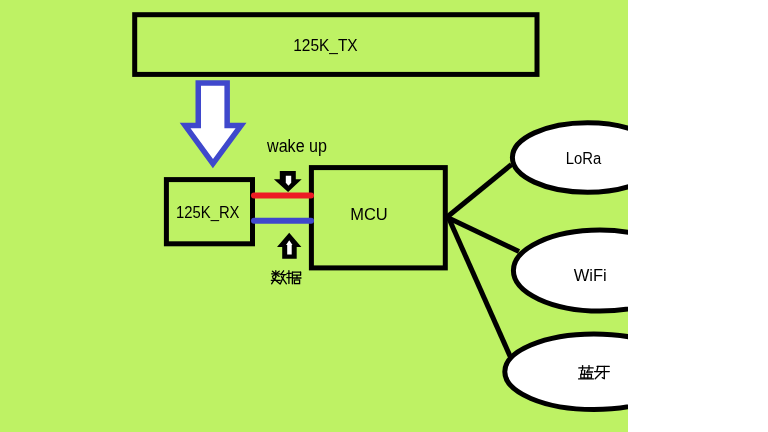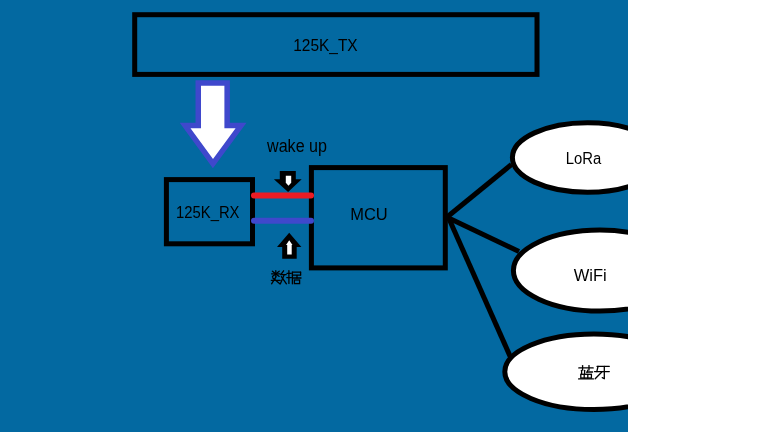--- a/index.html
+++ b/index.html
@@ -1,16 +1,16 @@
 <!DOCTYPE html>
 <html><head>
 <meta charset="utf-8">
 <style>
   html,body{margin:0;padding:0;background:#fff;}
-  #canvas{position:relative;width:628px;height:432px;background:#0369a1;overflow:hidden;
+  #canvas{position:relative;width:628px;height:432px;background:#bef264;overflow:hidden;
           font-family:"Liberation Sans", sans-serif;}
   svg{position:absolute;left:0;top:0;}
 </style>
 </head>
 <body>
 <div id="canvas">
 <svg width="768" height="432" viewBox="0 0 768 432">
 
   <rect x="134.7" y="14.7" width="402.3" height="59.7" fill="none" stroke="#000" stroke-width="5"></rect>
 

